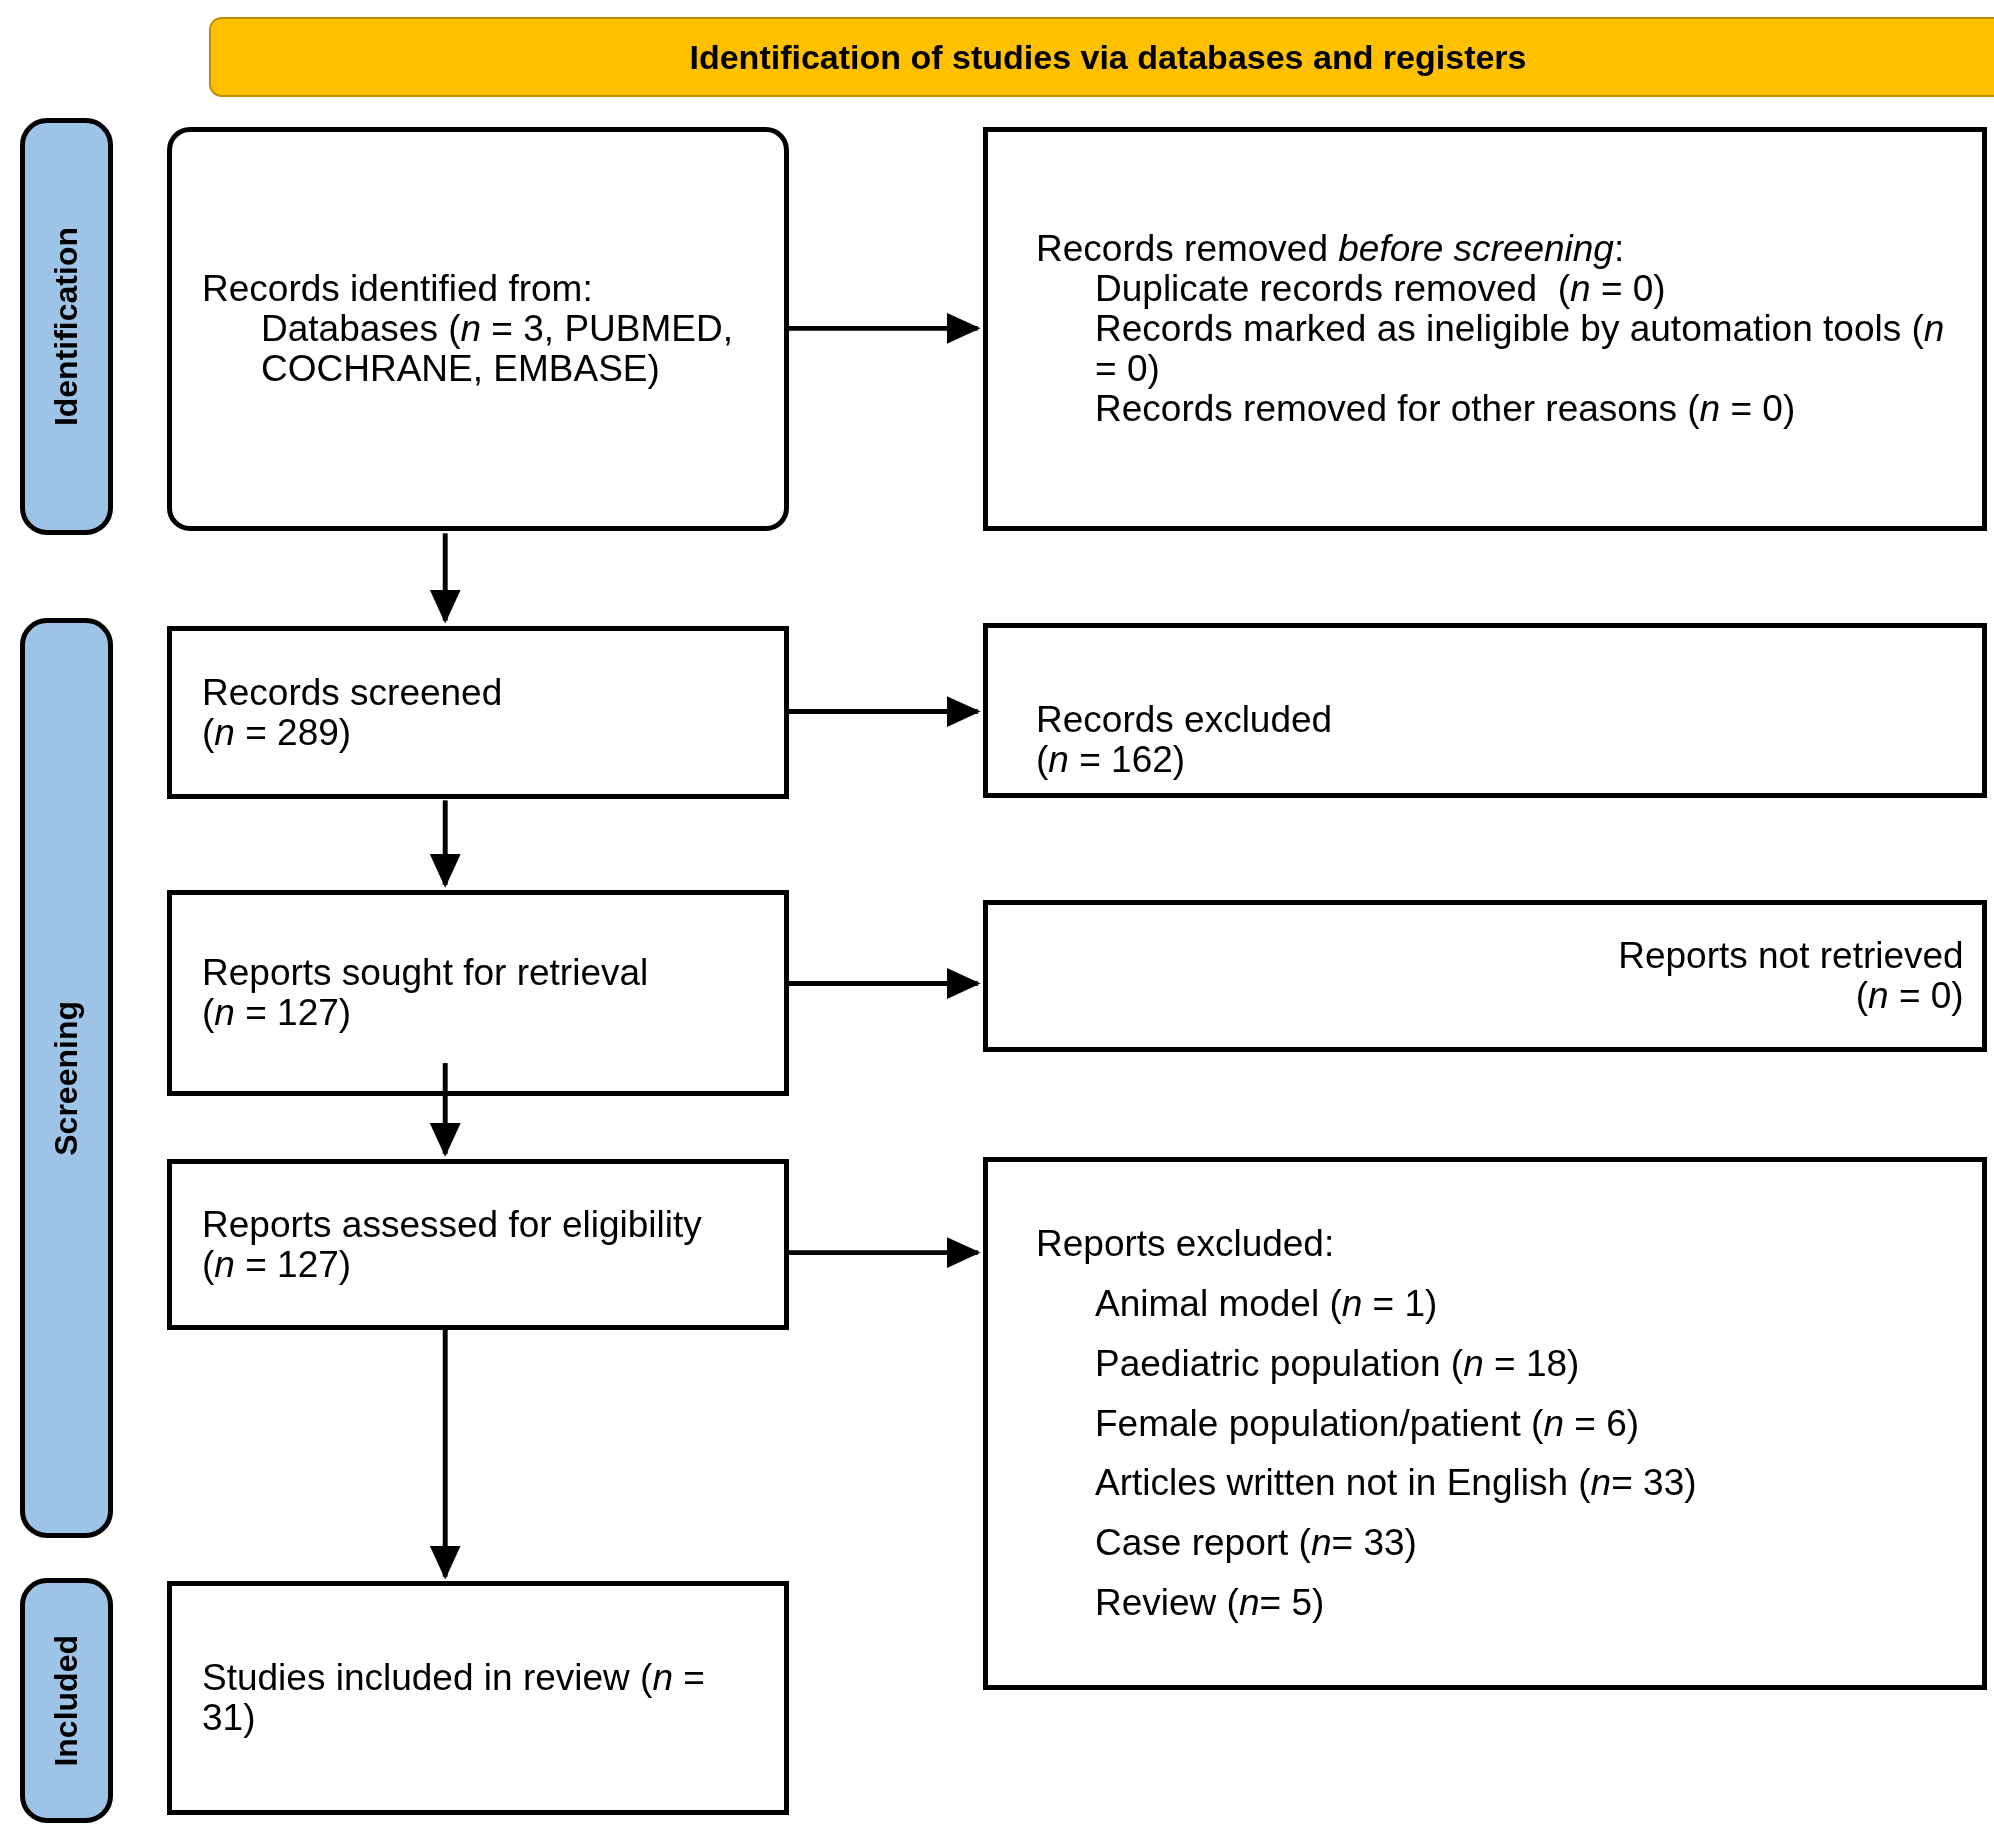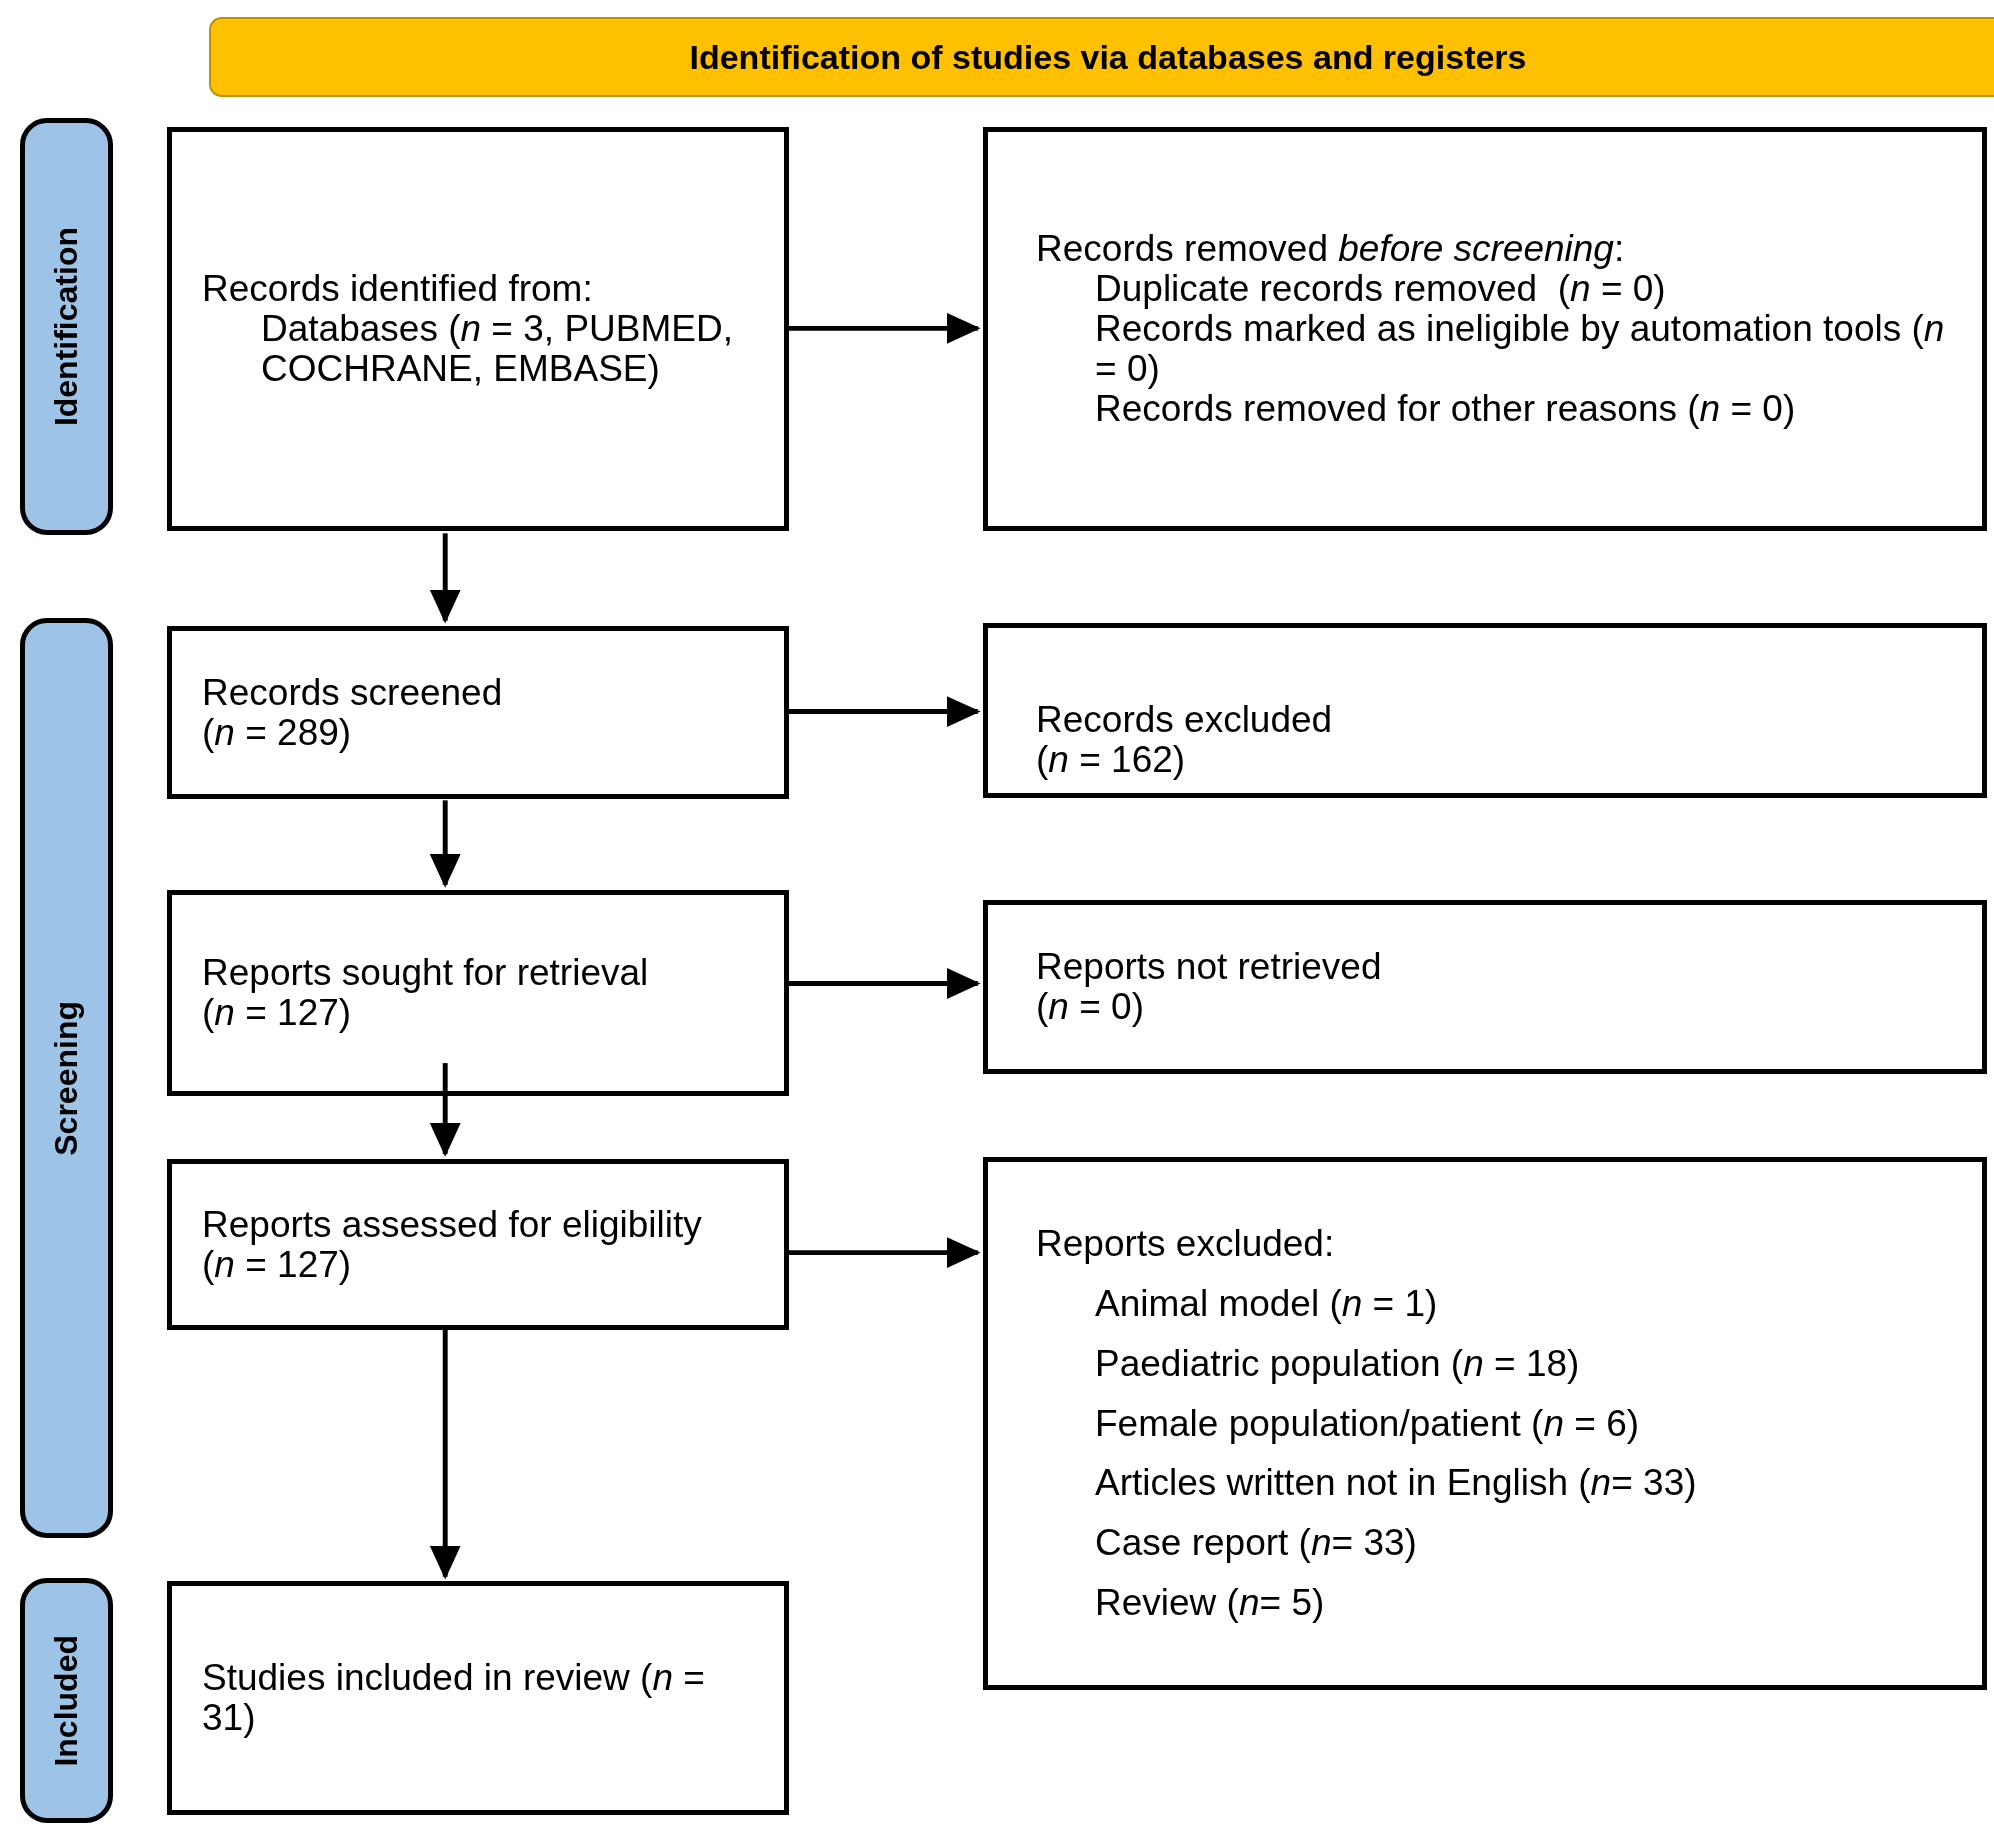--- a/index.html
+++ b/index.html
@@ -32,26 +32,26 @@
   
   .box{
     position:absolute;background:#fff;border:5px solid #000;box-sizing:border-box;
     display:flex;flex-direction:column;justify-content:center;
     padding:12.7px 18.3px 12.7px 30px;
   }
   .box .textline{font-size:37px;line-height:1.08;white-space:pre-wrap;}
   .box .textline.ind{padding-left:59px;}
   .col-left{left:167px;width:622px;}
   .col-right{left:983px;width:1004px;padding-left:48px;}
-  #box-records-identified{top:127px;height:404px;}
+  #box-records-identified{top:127px;height:404px;border-radius:23px;}
   #box-records-removed{top:127px;height:404px;}
   #box-records-screened{top:626px;height:173px;}
   #box-records-excluded{top:623px;height:175px;justify-content:flex-end;}
   #box-reports-sought{top:890px;height:206px;}
-  #box-reports-not-retrieved{top:900px;height:174px;}
+  #box-reports-not-retrieved{top:900px;height:152px;text-align:right;}
   #box-reports-assessed{top:1159px;height:171px;}
   #box-reports-excluded{top:1157px;height:533px;gap:20px;}
   #box-studies-included{top:1581px;height:234px;}
 
   
   .arrows{position:absolute;left:0;top:0;width:1995px;height:1843px;pointer-events:none;}
   .arrows line{stroke:#000;stroke-width:7;}
   em{font-style:italic;}
 </style>
 </head>

